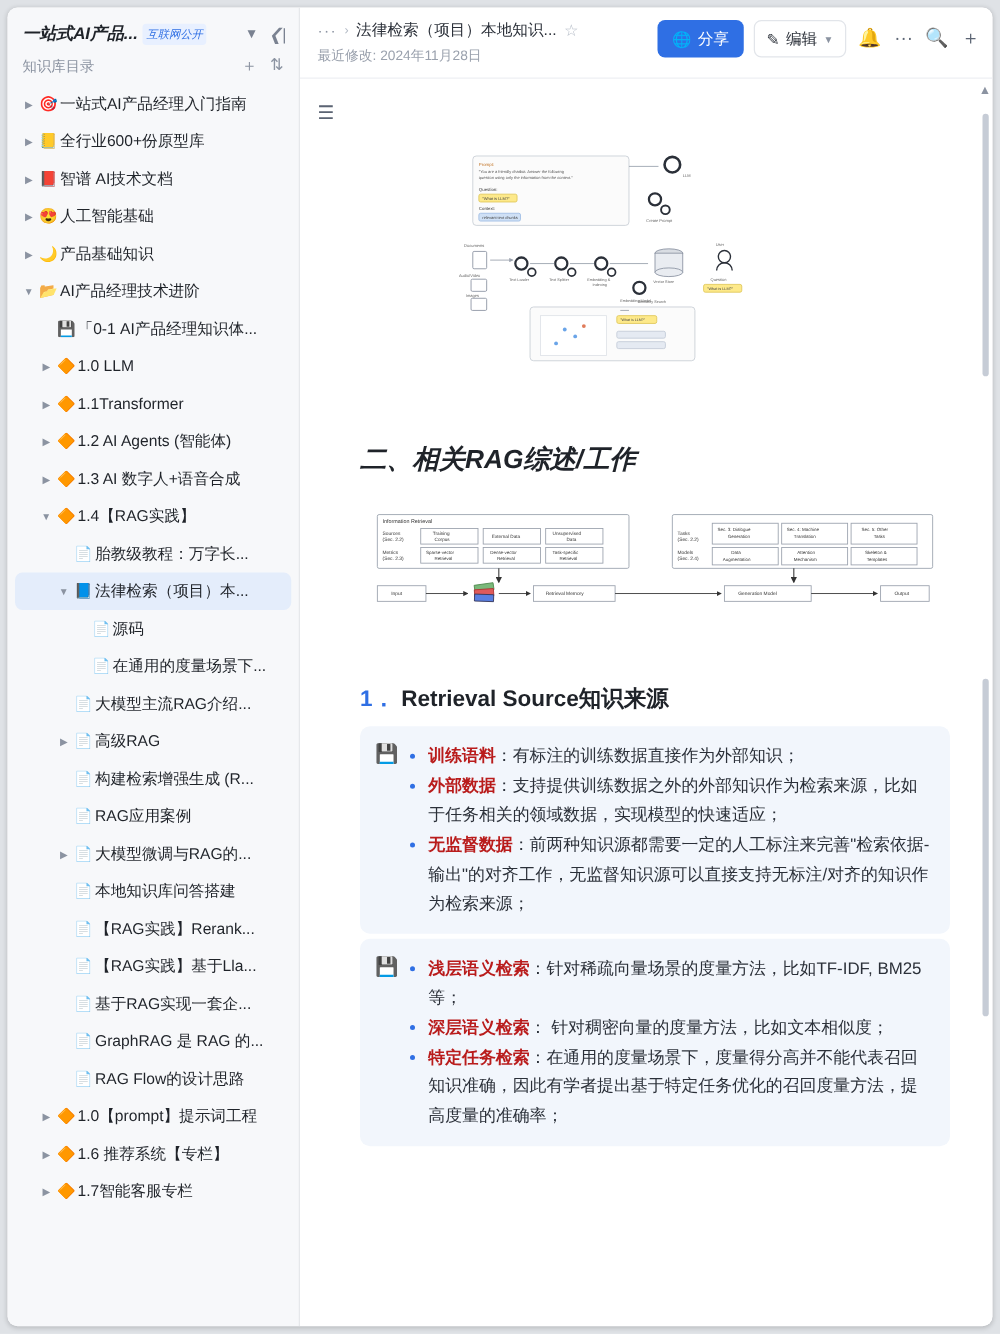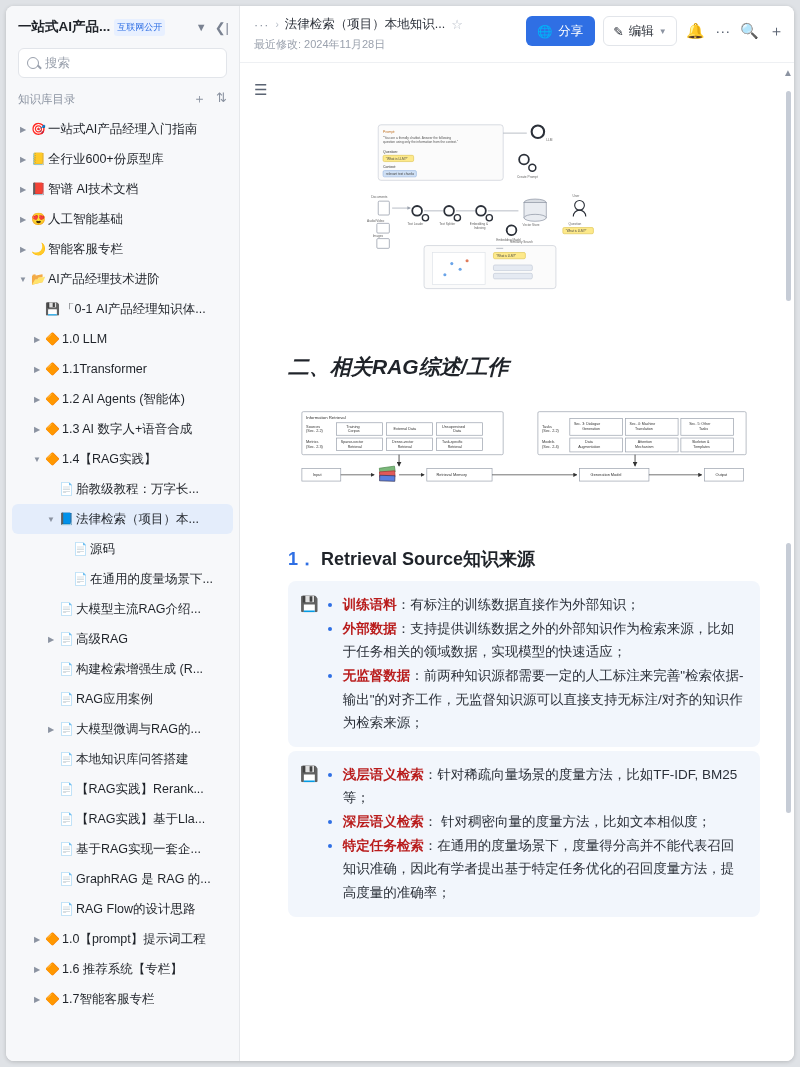--- a/index.html
+++ b/index.html
@@ -29,20 +29,21 @@
     border-right: 1px solid #e6e8eb;
     display: flex;
     flex-direction: column;
     flex: none;
   }
   .sb-header {
     display: flex;
     align-items: center;
     padding: 12px 10px 6px 12px;
     gap: 4px;
+    font-style: italic;
   }
   .sb-title {
     font-size: 13.5px;
     font-weight: bold;
     color: #1f2329;
     white-space: nowrap;
     overflow: hidden;
     max-width: 96px;
   }
   .badge-pub {
@@ -307,24 +308,20 @@
 
   <div class="sidebar">
 
     <div class="sb-header">
       <div class="sb-title">一站式AI产品...</div>
       <div class="badge-pub">互联网公开</div>
       <div class="sb-caret">▼</div>
       <div class="sb-collapse">❮|</div>
     </div>
 
-    <div class="search-box">
-      <div class="mag"></div>
-      <div class="search-ph">搜索</div>
-    </div>
 
     <div class="sec-head">
       <span>知识库目录</span>
       <span class="icons">
         <span>＋</span>
         <span>⇅</span>
       </span>
     </div>
 
     <div class="tree" id="tree">
@@ -344,21 +341,21 @@
           <span class="lbl">智谱 AI技术文档</span>
         </div>
         <div class="row" style="padding-left: 4px;">
           <span class="arrow">▶</span>
           <span class="ic">😍</span>
           <span class="lbl">人工智能基础</span>
         </div>
         <div class="row" style="padding-left: 4px;">
           <span class="arrow">▶</span>
           <span class="ic">🌙</span>
-          <span class="lbl">智能客服专栏</span>
+          <span class="lbl">产品基础知识</span>
         </div>
         <div class="row" style="padding-left: 4px;">
           <span class="arrow">▼</span>
           <span class="ic">📂</span>
           <span class="lbl">AI产品经理技术进阶</span>
         </div>
         <div class="row" style="padding-left: 18px;">
           <span class="arrow"></span>
           <span class="ic">💾</span>
           <span class="lbl">「0-1 AI产品经理知识体...</span>

